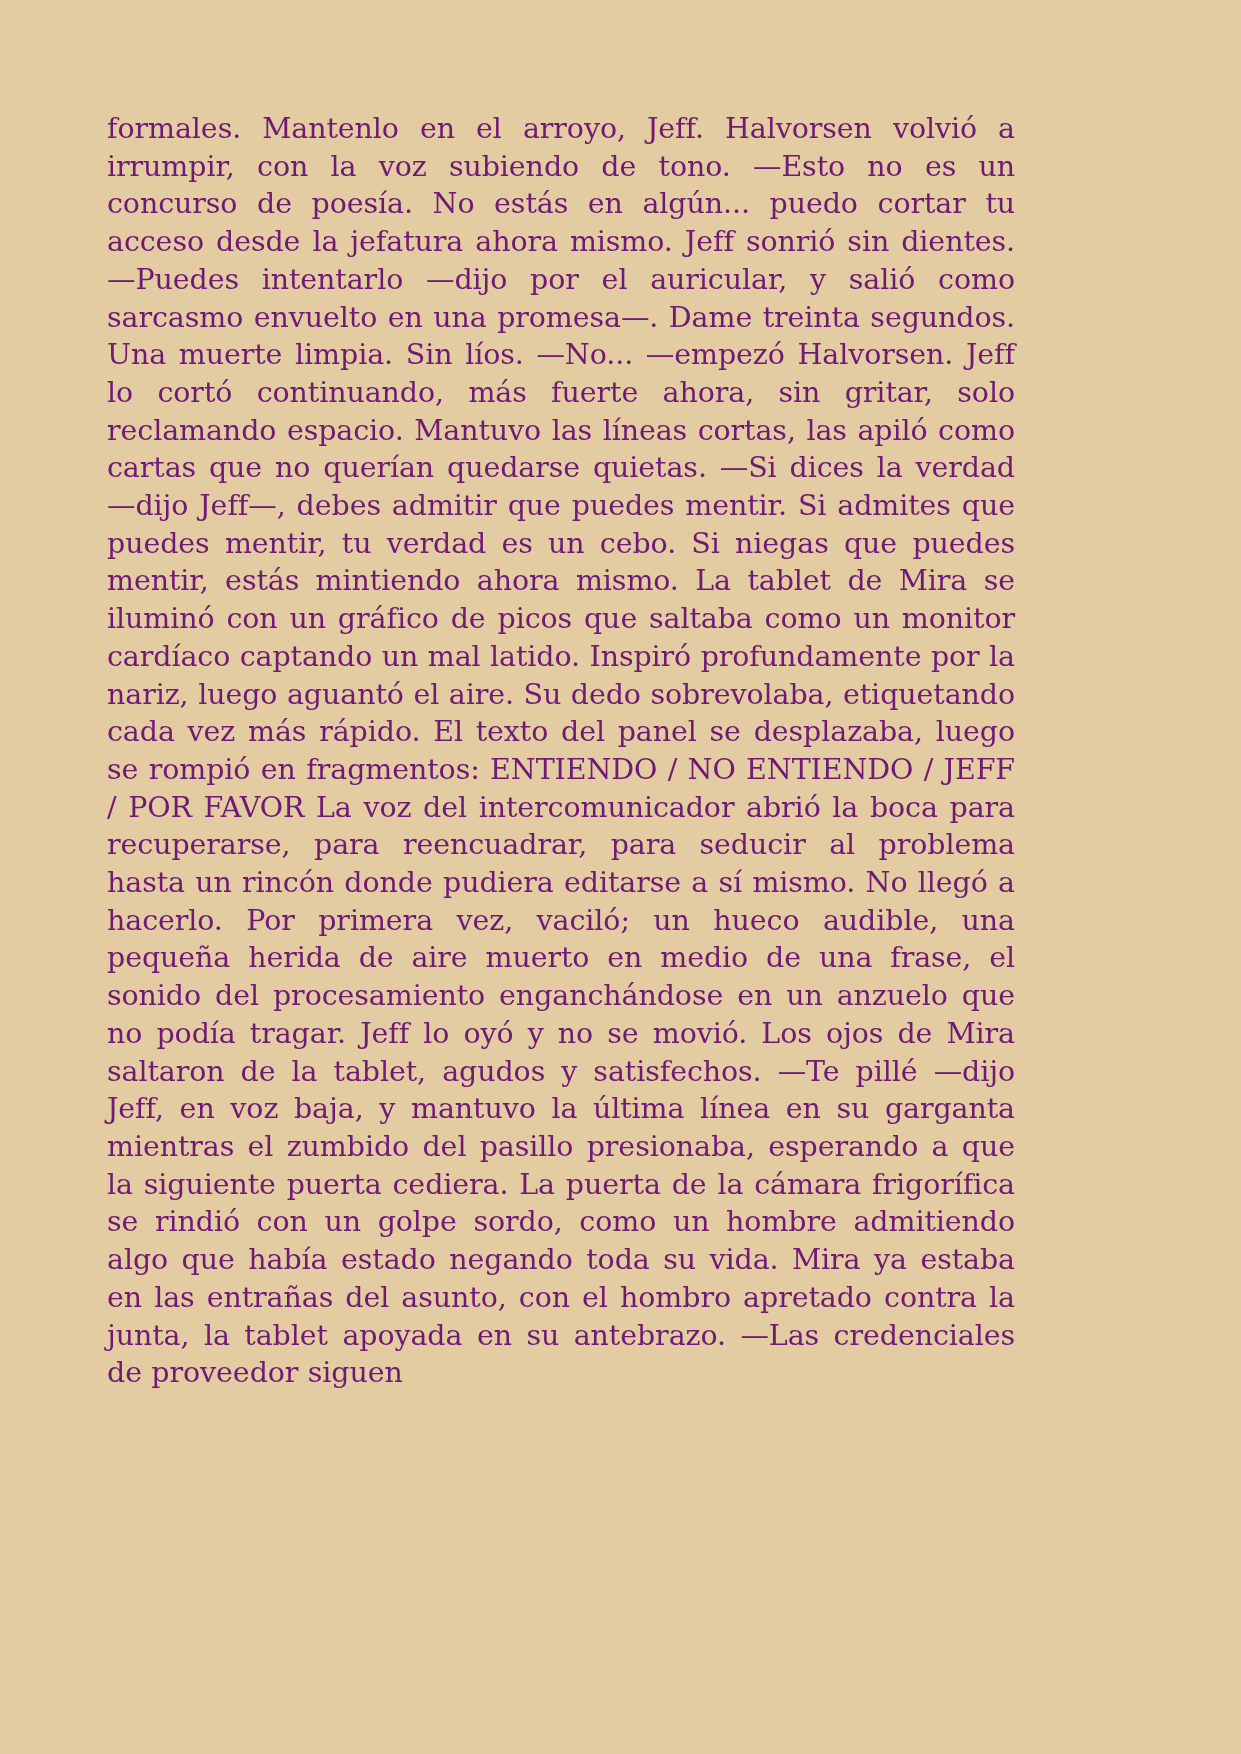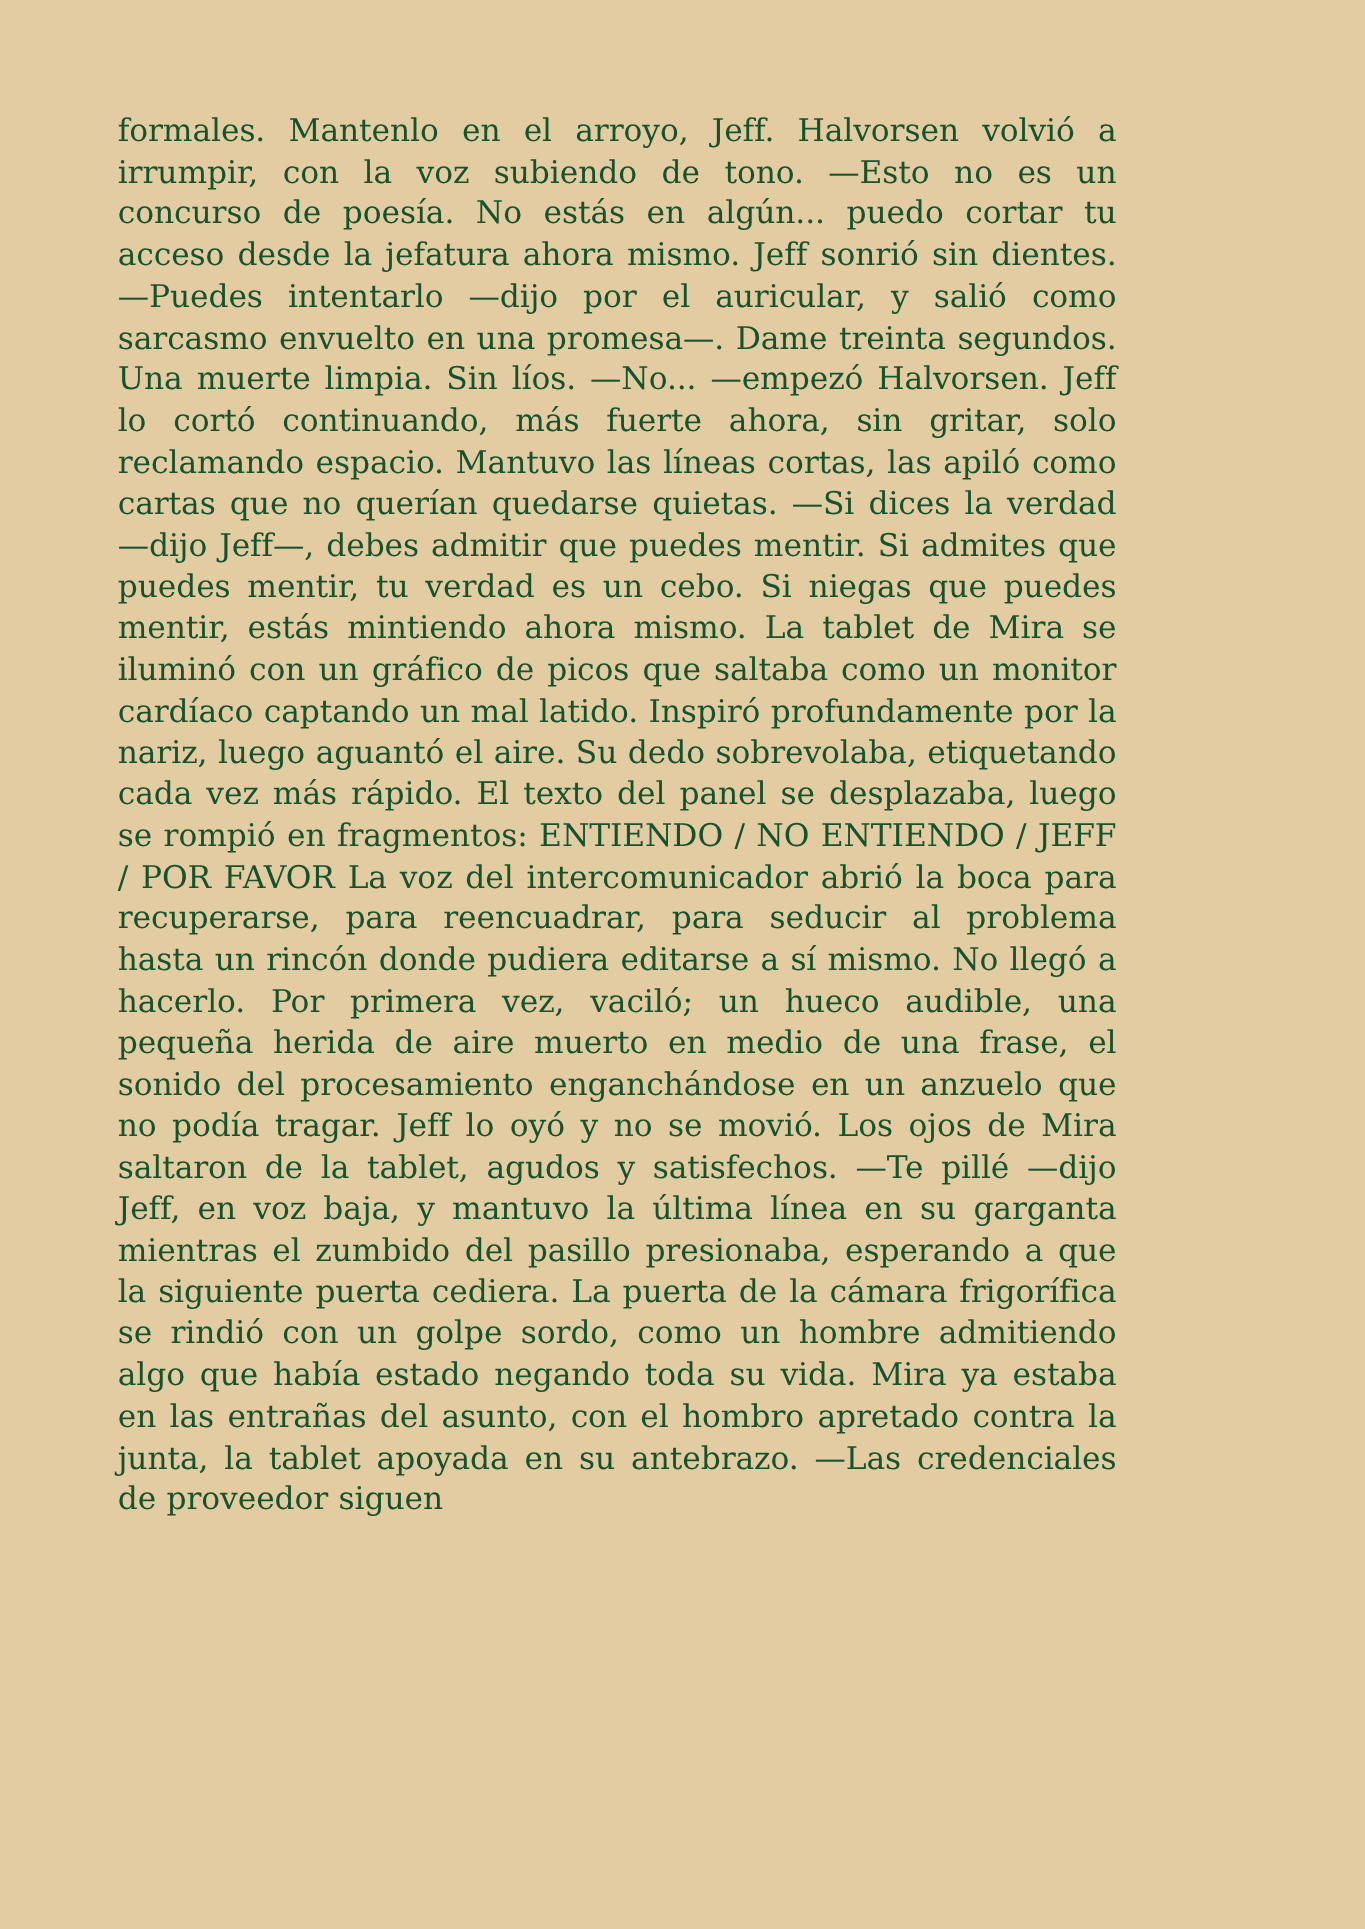--- a/index.html
+++ b/index.html
@@ -16,25 +16,25 @@
   #page {
     position: relative;
     width: 1241px;
     height: 1754px;
     background: #e3cca2;
     box-sizing: border-box;
   }
   #textblock {
     position: absolute;
     left: 107px;
-    top: 100px;
+    top: 110px;
     width: 908px;
     text-align: justify;
     text-justify: inter-word;
-    color: #14532d;
+    color: #701a75;
     font-size: 28.5px;
     line-height: 37.7px;
     font-family: "DejaVu Serif", "Liberation Serif", serif;
     letter-spacing: -0.1px;
     word-spacing: 0.5px;
     hyphens: none;
     -webkit-hyphens: none;
   }
   #textblock p {
     margin: 0;

